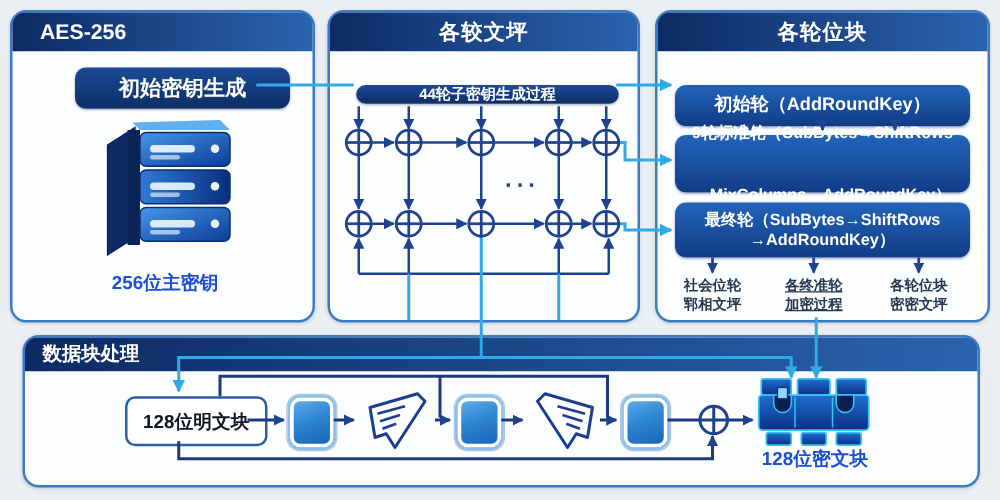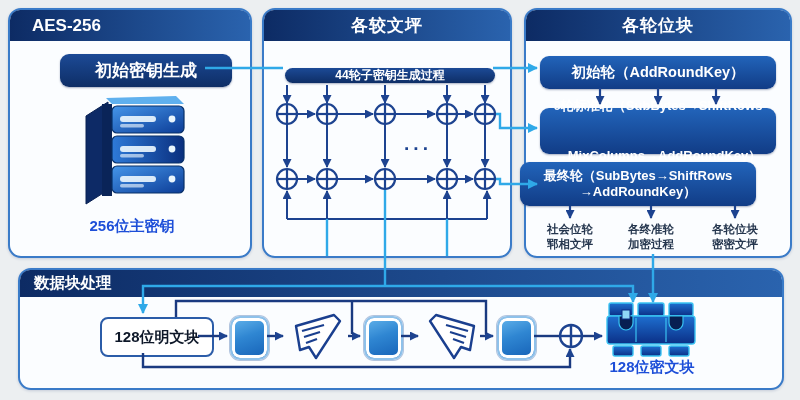--- a/index.html
+++ b/index.html
@@ -77,36 +77,36 @@
 
   <div class="panel" style="left:262px;top:8px;width:250px;height:250px;">
     <div class="panel-header hdr-center">各较文坪</div>
     <div class="pill" style="left:21px;top:43px;width:210px;height:15px;font-size:12px;margin-top:15px;">44轮子密钥生成过程</div>
   </div>
   <div class="ellipsis" style="left:398px;top:138px;width:40px;text-align:center;">···</div>
 
   <div class="panel" style="left:524px;top:8px;width:268px;height:250px;">
     <div class="panel-header hdr-center">各轮位块</div>
   </div>
-  <div class="roundbox" style="left:540px;top:56px;width:236px;height:33px;font-size:14.5px;text-align:center;">
+  <div class="roundbox" style="left:540px;top:68px;width:236px;height:33px;font-size:14.5px;text-align:center;">
     <span>初始轮（AddRoundKey）</span>
   </div>
   <div class="roundbox" style="left:540px;top:108px;width:236px;height:46px;font-size:13px;gap:34px;">
     <span>9轮标准轮（SubBytes→ShiftRows</span>
     <span>→MixColumns→AddRoundKey）</span>
   </div>
-  <div class="roundbox" style="left:520px;top:162px;width:236px;height:44px;font-size:13px;">
+  <div class="roundbox" style="left:540px;top:162px;width:236px;height:44px;font-size:13px;">
     <span>最终轮（SubBytes→ShiftRows</span>
     <span>→AddRoundKey）</span>
   </div>
   <div class="outlabel" style="left:533px;top:222px;text-align:center;">
     <div>社会位轮</div>
     <div>郓相文坪</div>
   </div>
-  <div class="outlabel" style="left:614px;top:222px;">
+  <div class="outlabel" style="left:614px;top:222px;text-decoration:underline;">
     <div>各终准轮</div>
     <div>加密过程</div>
   </div>
   <div class="outlabel" style="left:698px;top:222px;">
     <div>各轮位块</div>
     <div>密密文坪</div>
   </div>
 
   <div class="panel" style="left:18px;top:268px;width:766px;height:122px;">
     <div class="panel-header hdr-left" style="height:27px;font-size:15.5px;padding-left:14px;">数据块处理</div>

